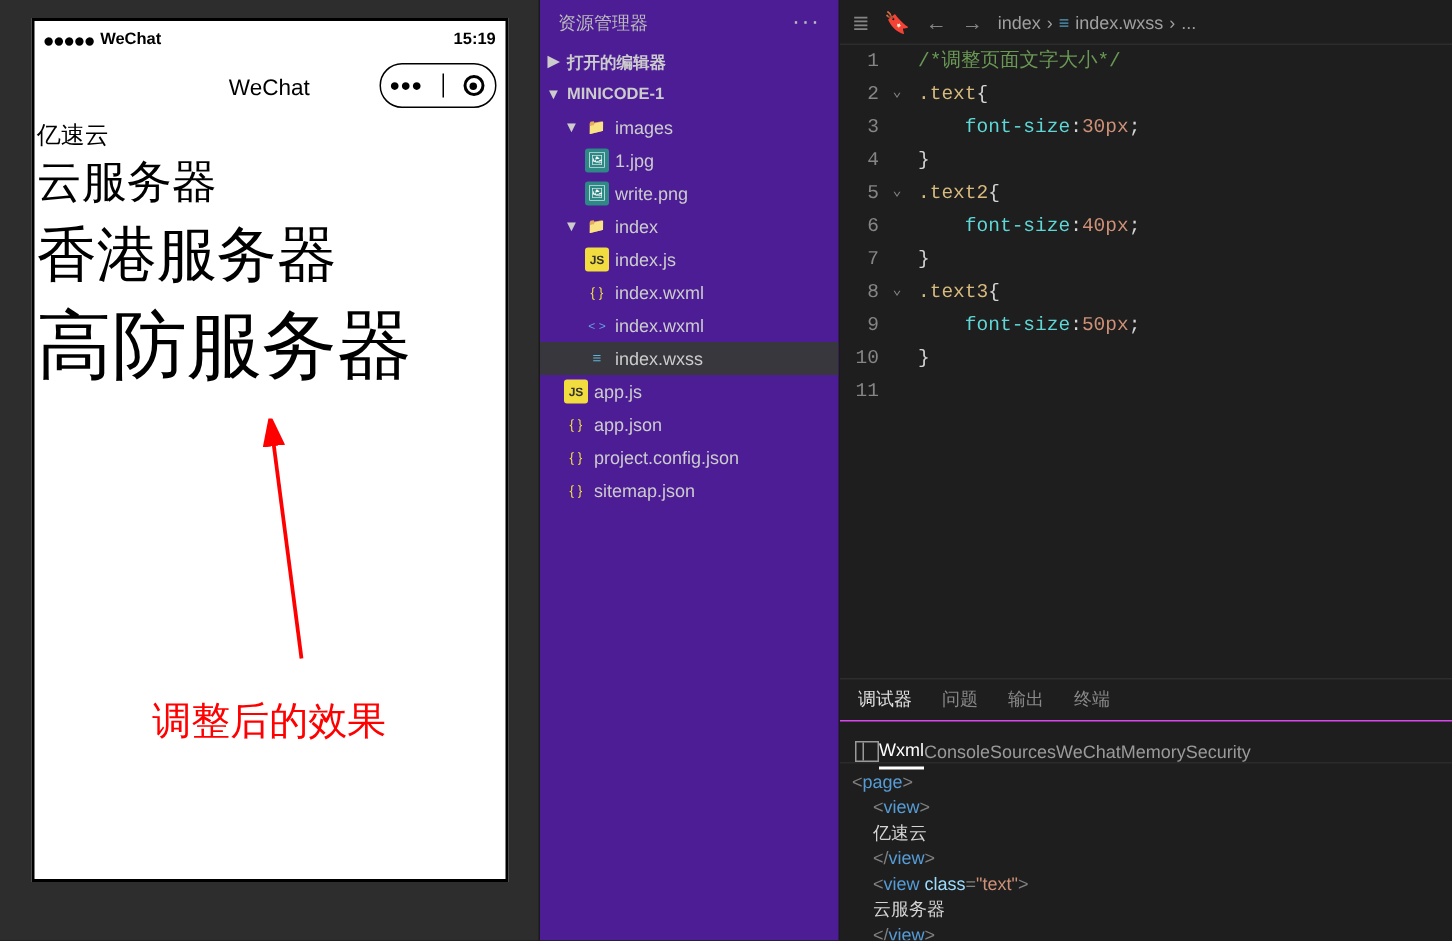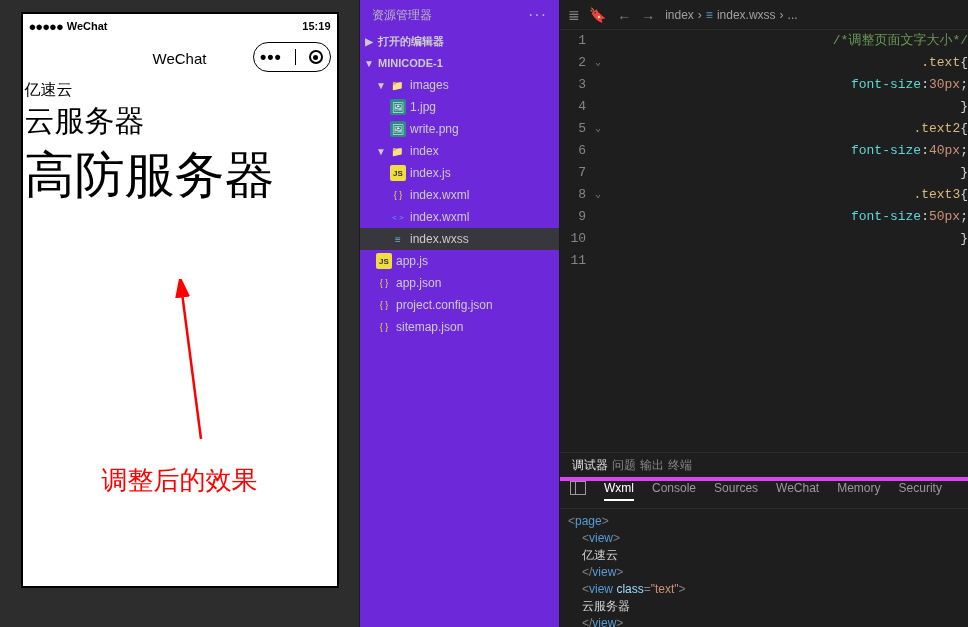--- a/index.html
+++ b/index.html
@@ -97,21 +97,21 @@
   }
   .arrow {
     position: absolute;
     left: 150px;
     top: 265px;
   }
   
   .explorer {
     width: 200px;
     height: 100%;
-    background: #6d28d9;
+    background: #4c1d95;
     color: #cccccc;
     font-size: 12px;
     border-right: 1px solid #1a1a1a;
     overflow: hidden;
   }
   .explorer-header {
     height: 30px;
     display: flex;
     align-items: center;
     justify-content: space-between;
@@ -205,21 +205,21 @@
   }
   .fold-col .fmark {
     height: 22px;
     display: flex;
     align-items: center;
     justify-content: center;
     color: #858585;
     font-size: 10px;
     cursor: pointer;
   }
-  .code { flex: 1; padding-left: 6px; text-align: right; }
+  .code { flex: 1; padding-left: 6px; }
   .code .line { height: 22px; white-space: pre; }
   .tok-comment { color: #6A9955; }
   .tok-selector { color: #d7ba7d; }
   .tok-brace { color: #d4d4d4; }
   .tok-punct { color: #d4d4d4; }
   .tok-semi { color: #d4d4d4; }
   
   .tok-prop2 { color: #5fd7d7; }
   .tok-num2 { color: #ce9178; }
 
@@ -228,33 +228,32 @@
     height: 175px;
     border-top: 1px solid #2d2d2d;
     display: flex;
     flex-direction: column;
     background: #1e1e1e;
   }
   .debug-tabs1 {
     height: 28px;
     display: flex;
     align-items: center;
-    gap: 4px;
+    gap: 20px;
     padding: 0 12px;
     font-size: 12px;
     color: #888888;
-    border-bottom: 4px solid #d946ef;
+    border-bottom: 1px solid #d946ef;
   }
   .debug-tabs1 .tab { cursor: pointer; }
   .debug-tabs1 .tab.active { color: #e0e0e0; }
   .debug-tabs2 {
     height: 28px;
     display: flex;
-    align-items: flex-start;
-    gap: 18px;
+    align-items: flex-end;
     padding: 0 10px;
     font-size: 12px;
     color: #9a9a9a;
     border-bottom: 1px solid #2b2b2b;
   }
   .debug-tabs2 .tab { cursor: pointer; }
   .debug-tabs2 .tab.active { color: #ffffff; border-bottom: 2px solid #fff; padding-bottom: 4px; margin-bottom:-5px;}
   .devtool-icon {
     width: 16px; height: 14px; border: 1px solid #9a9a9a; position: relative; cursor: pointer;
   }
@@ -291,20 +290,21 @@
       <span>WeChat</span>
       <div class="capsule">
         <span class="dots3">•••</span>
         <span class="divider"></span>
         <span class="target"></span>
       </div>
     </div>
     <div class="page-content">
       <div class="t0">亿速云</div>
       <div class="t1">云服务器</div>
+      <div class="t2">香港服务器</div>
       <div class="t3">高防服务器</div>
     </div>
     <svg class="arrow" width="40" height="170">
       <defs>
         <marker id="ah" markerWidth="10" markerHeight="10" refX="5" refY="3" orient="auto">
           <path d="M0,0 L0,6 L9,3 z" fill="#ff0000"></path>
         </marker>
       </defs>
       <line x1="28" y1="160" x2="8" y2="6" stroke="#ff0000" stroke-width="2.5" marker-end="url(#ah)"></line>
     </svg>

